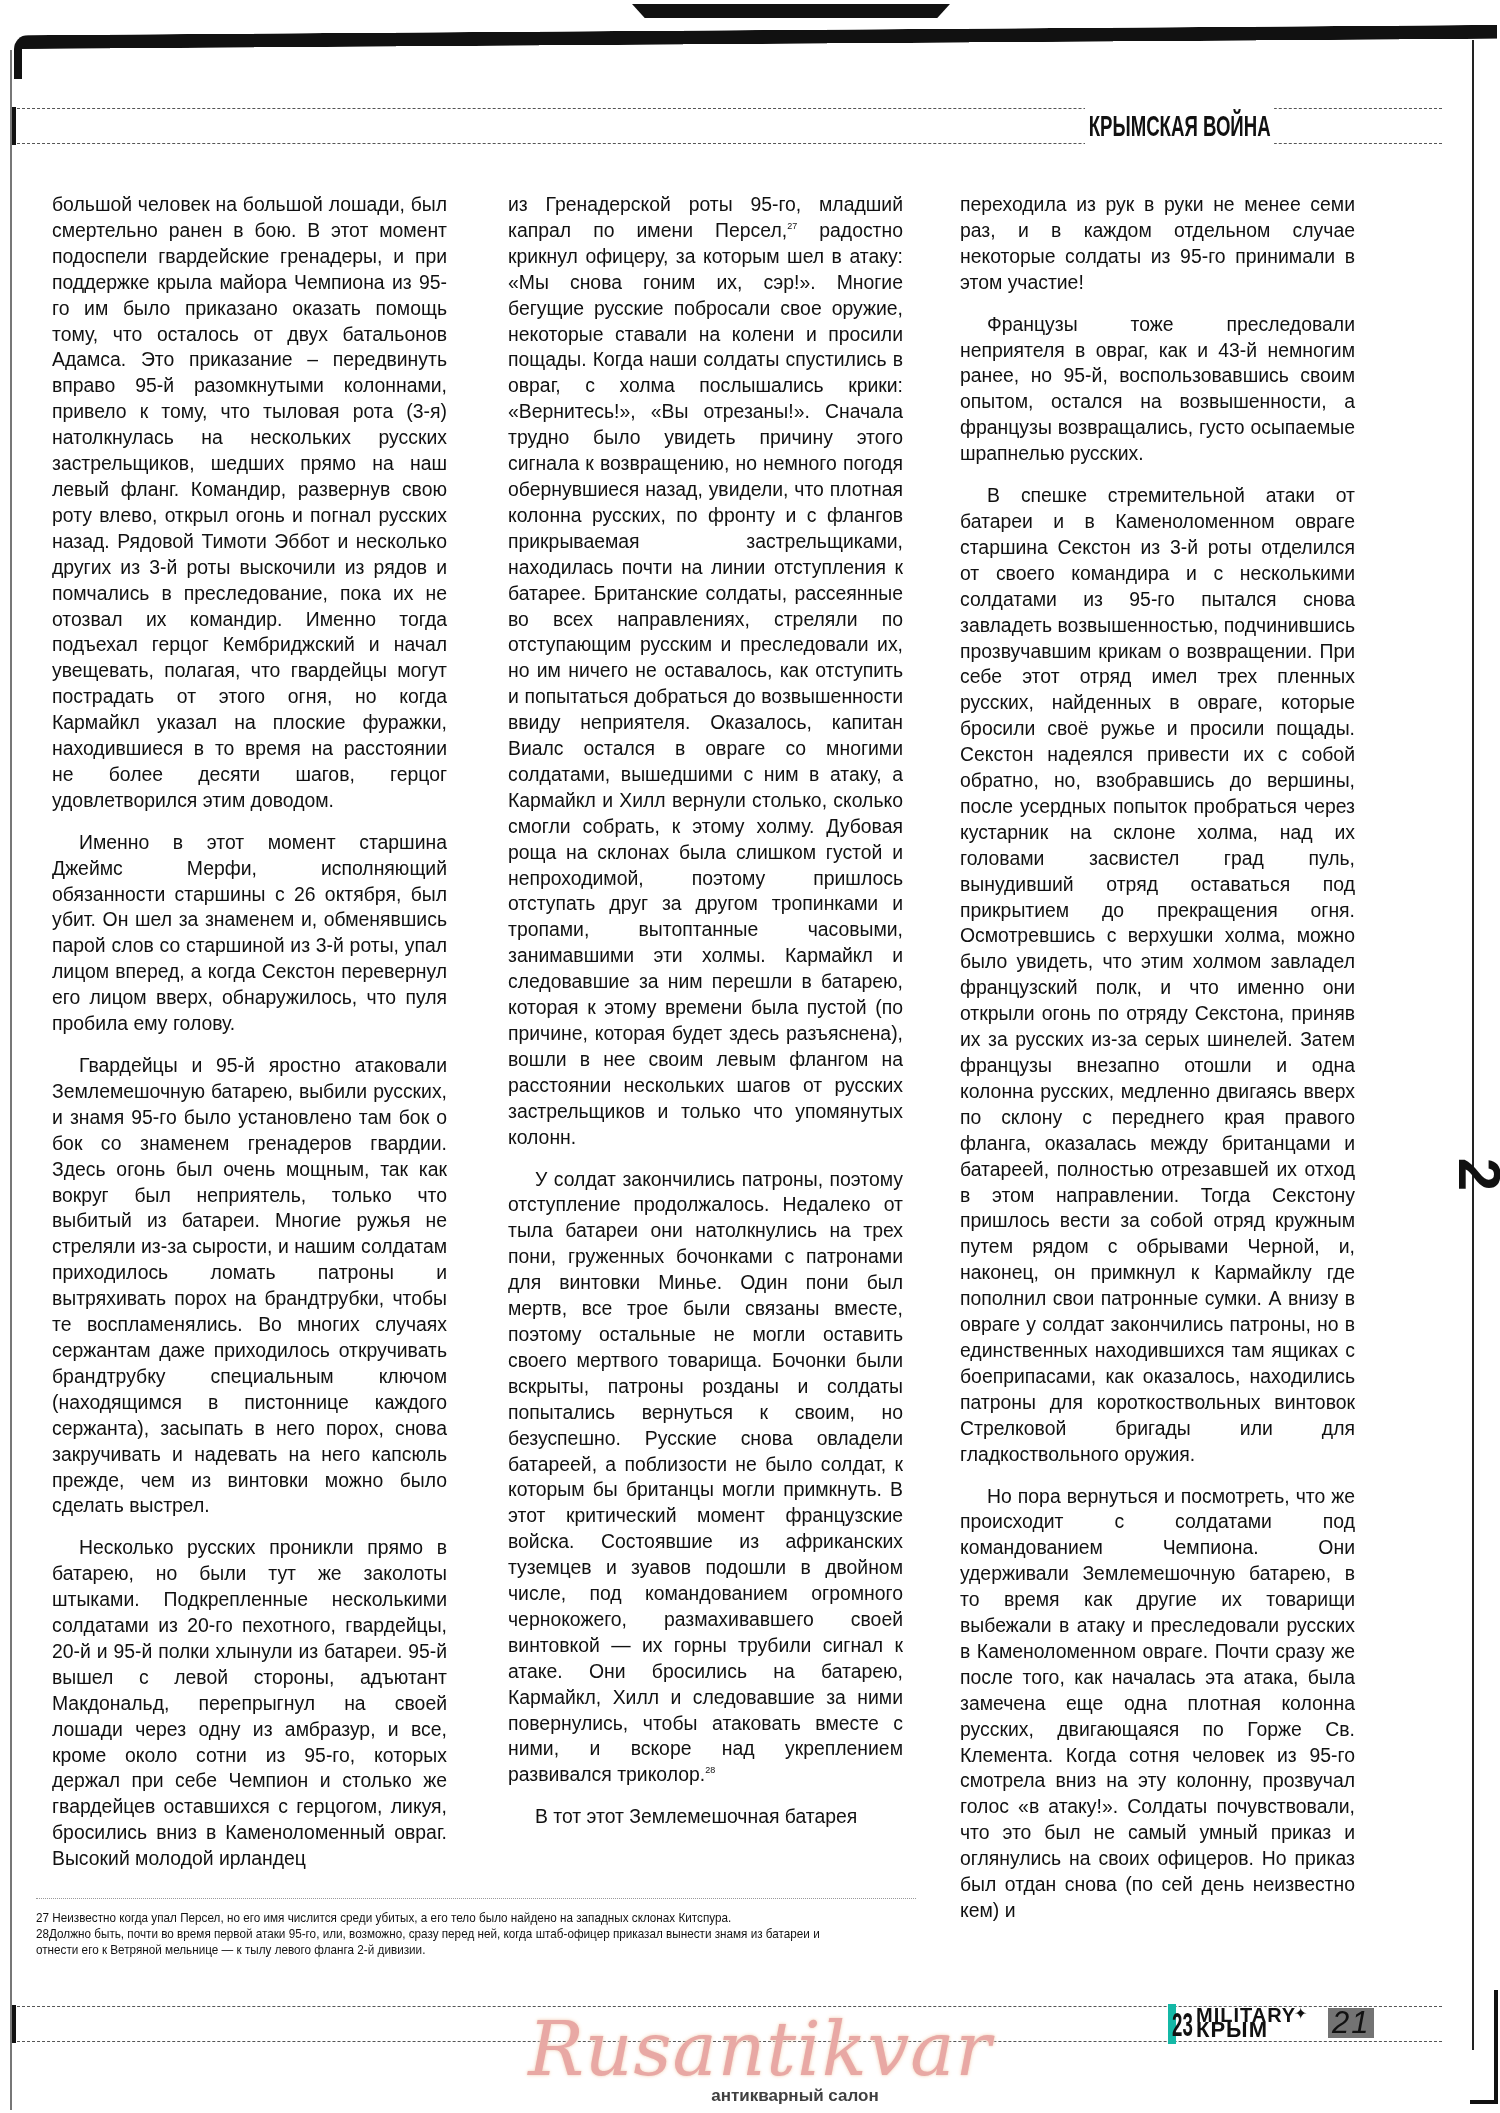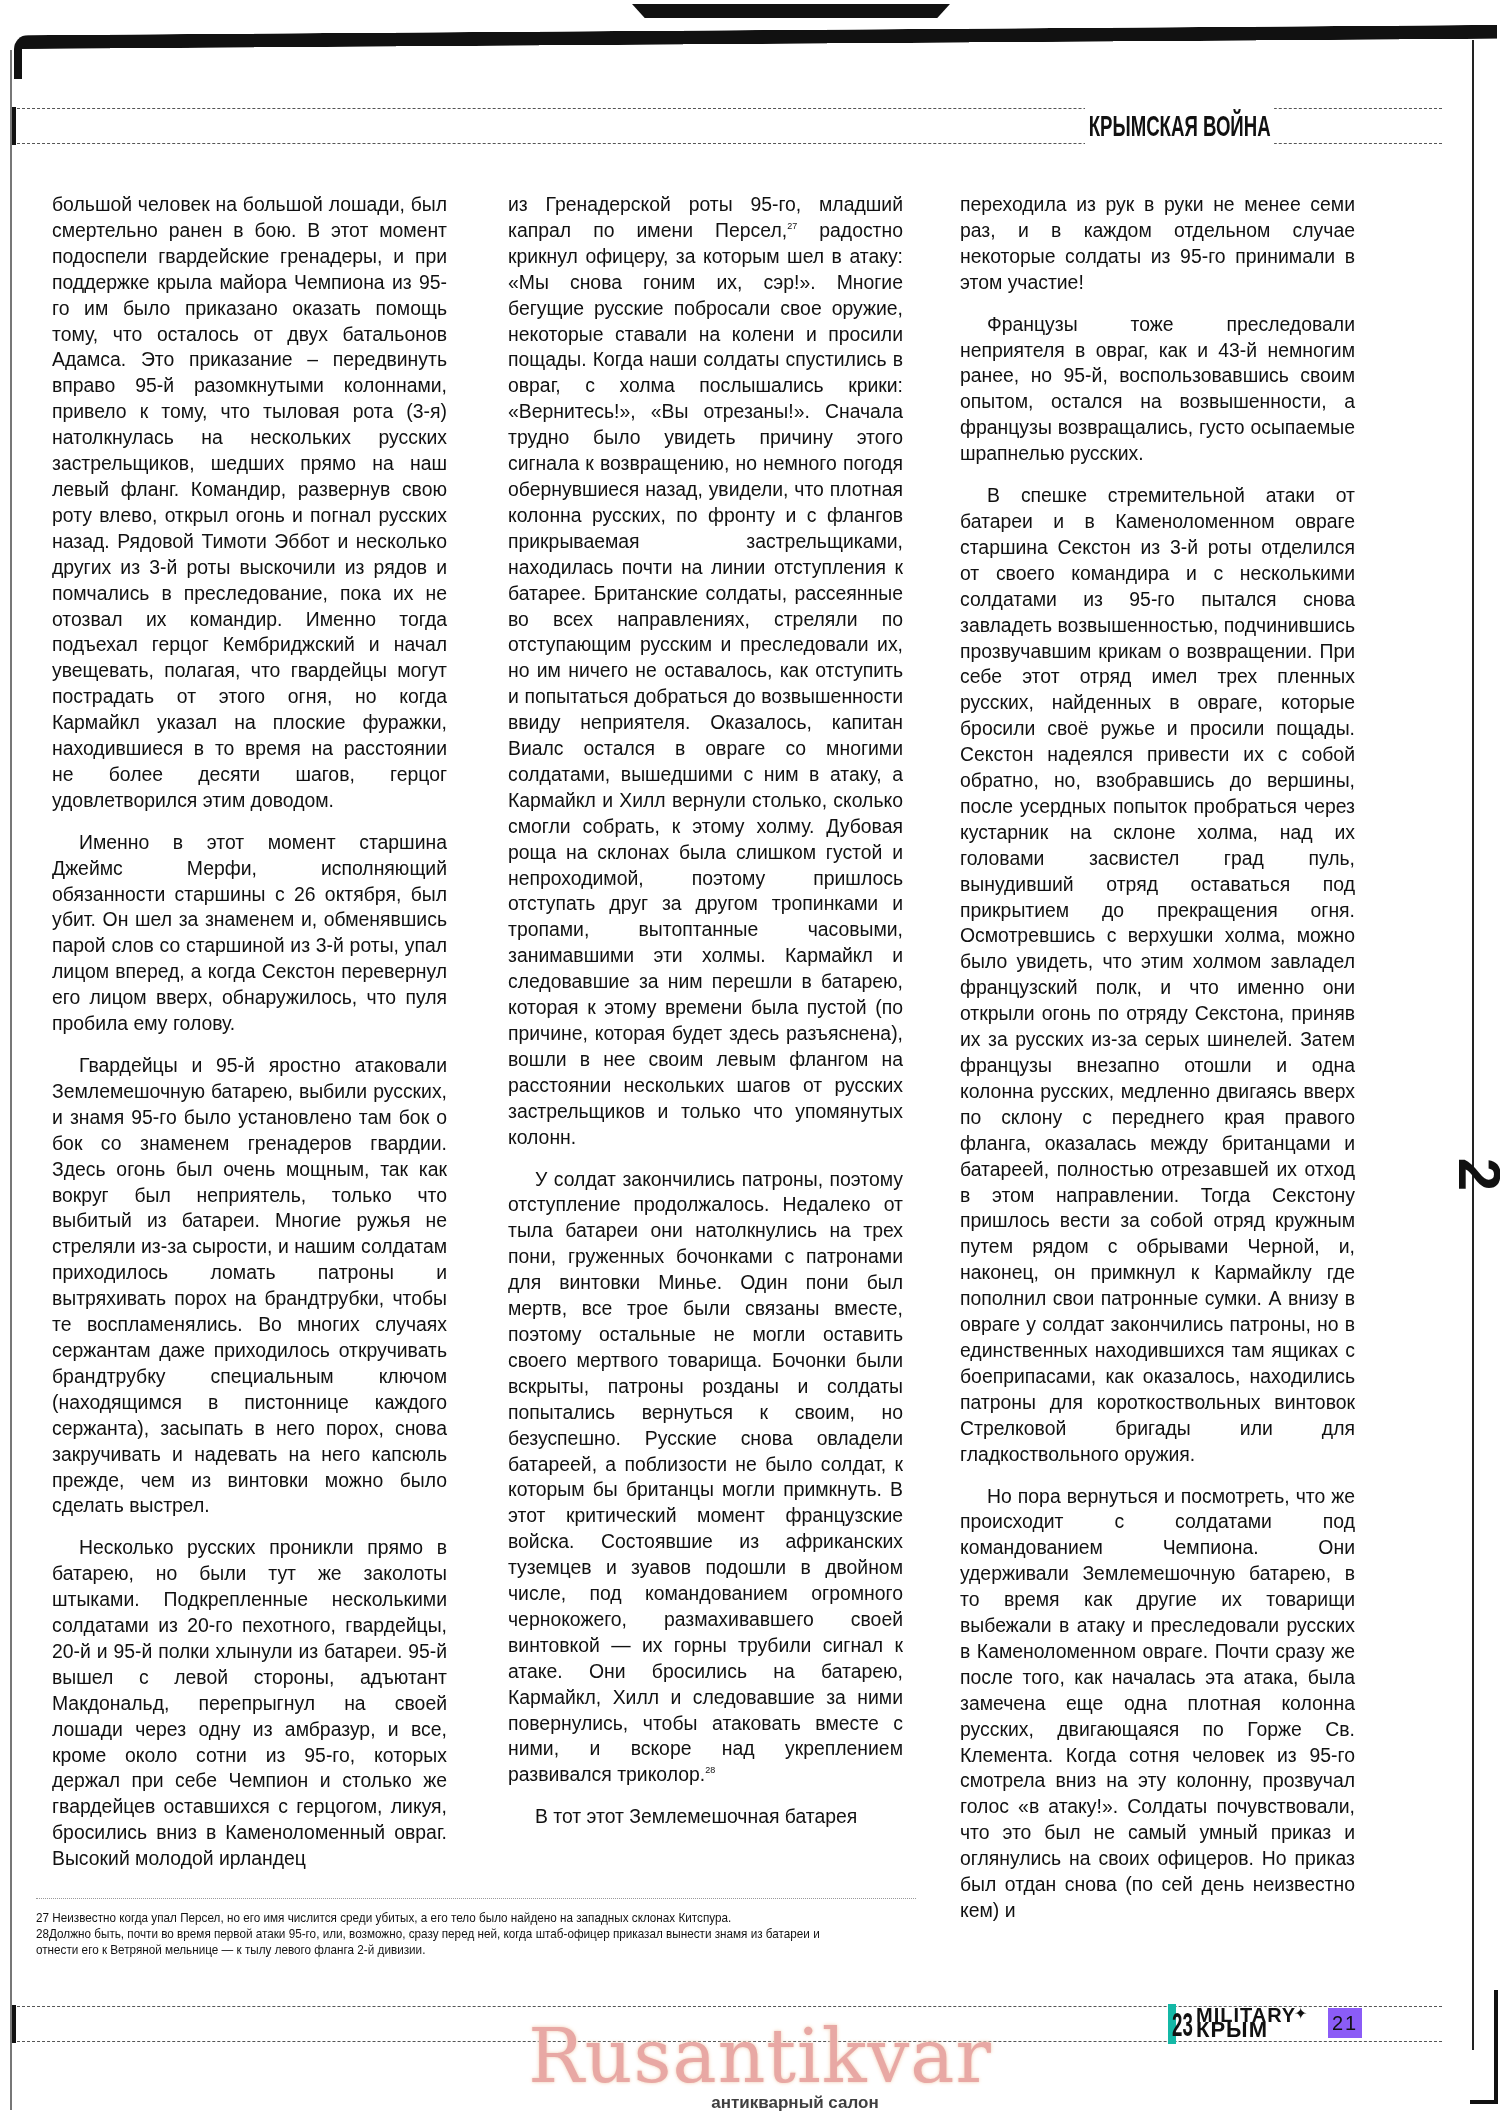--- a/index.html
+++ b/index.html
@@ -21,23 +21,23 @@
   .footnotes { position:absolute; left:36px; top:1910px; width:880px; font-size:12.6px; line-height:16px; transform:scaleX(0.93); transform-origin:left top; }
   .footnotes p { margin:0; }
   .fn-rule { position:absolute; left:36px; top:1898px; width:880px; border-top:1px dotted #999; }
   .footer-rule { position:absolute; left:12px; top:2006px; width:1430px; height:34px; border-top:1px dashed #555; border-bottom:1px dashed #555; }
   .footer-rule .lbar { position:absolute; left:0; top:-2px; width:4px; height:38px; background:#111; }
   .brand { position:absolute; left:1168px; top:2004px; background:#14b8a6; padding:0 4px; height:40px; }
   .brand .num { position:absolute; left:4px; top:2px; font-weight:bold; font-size:34px; line-height:36px; transform:scaleX(0.55); transform-origin:left; }
   .brand .mil { position:absolute; left:28px; top:0; font-weight:bold; font-size:20px; letter-spacing:1px; }
   .brand .krym { position:absolute; left:28px; top:13px; font-weight:bold; font-size:22px; letter-spacing:1px; }
   .brand .star { position:absolute; left:126px; top:0; font-size:16px; }
-  .page-number { position:absolute; left:1328px; top:2008px; background:#8b5cf6; padding:0 4px; font-size:20px; line-height:30px; letter-spacing:2px; }
+  .page-number { position:absolute; left:1328px; top:2008px; background:#737373; padding:0 4px; font-size:31px; line-height:30px; letter-spacing:2px;font-style:italic; }
   .watermark { position:absolute; left:520px; top:2010px; width:480px; height:100px; text-align:center; }
-  .watermark .wm-main { font-family:"DejaVu Serif", serif; font-size:74px; line-height:78px; color:#e8a8a4; text-shadow:0 0 4px #f6dcc8, 0 0 2px #f3d6c4; letter-spacing:1px;margin-top:7px; }
+  .watermark .wm-main { font-family:"DejaVu Serif", serif; font-style:italic; font-size:74px; line-height:78px; color:#e8a8a4; text-shadow:0 0 4px #f6dcc8, 0 0 2px #f3d6c4; letter-spacing:1px; }
   .watermark .wm-sub { font-family:"Liberation Sans", sans-serif; font-weight:bold; font-size:17px; color:#404040; margin-top:-2px; margin-left:70px; }
   .side-mark { position:absolute; left:1463px; top:1140px; font-size:60px; font-weight:bold; color:#111; transform:rotate(90deg); }
   .corner-mark { position:absolute; left:1470px; top:1990px; width:24px; height:110px; border-right:4px solid #111; border-bottom:4px solid #111; }
 </style>
 </head>
 <body>
 
 <div class="top-tab"></div>
 <div class="top-band"></div>
 <div class="left-edge"></div>

